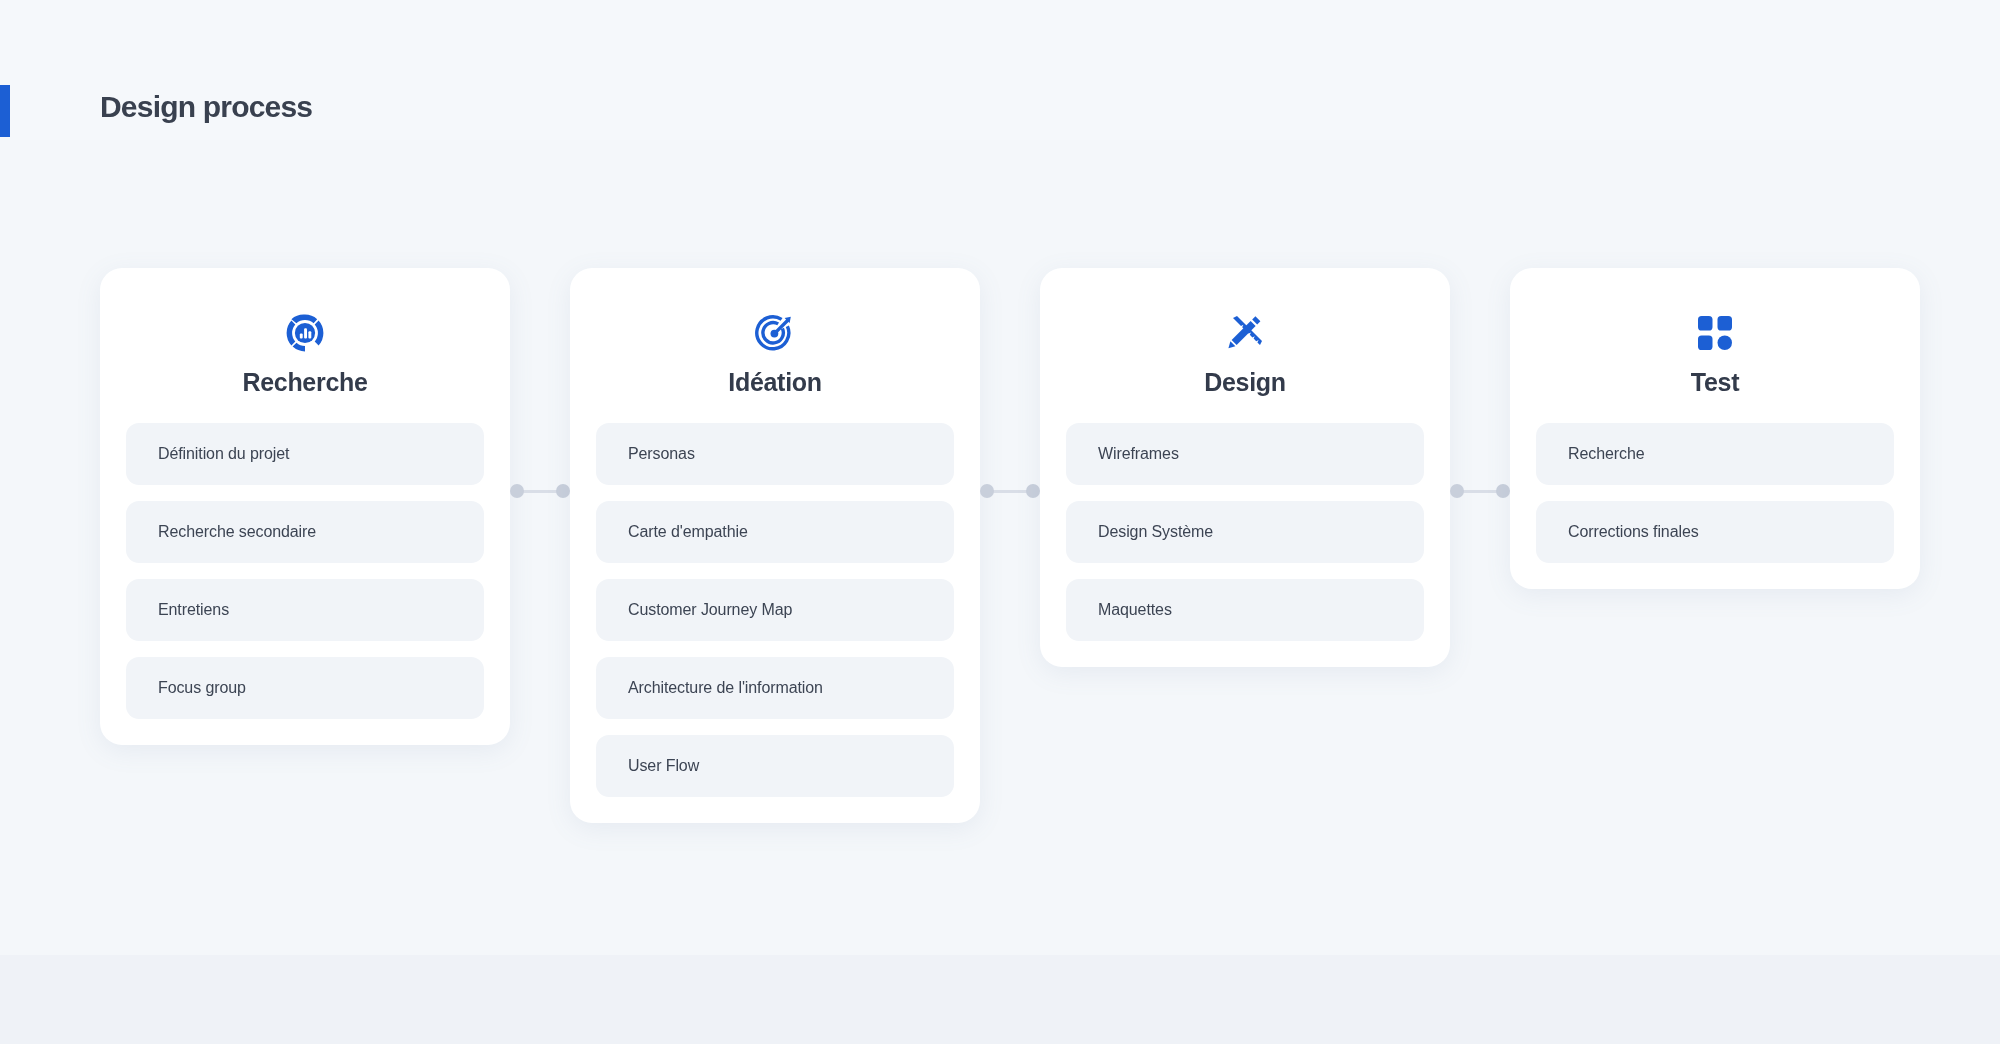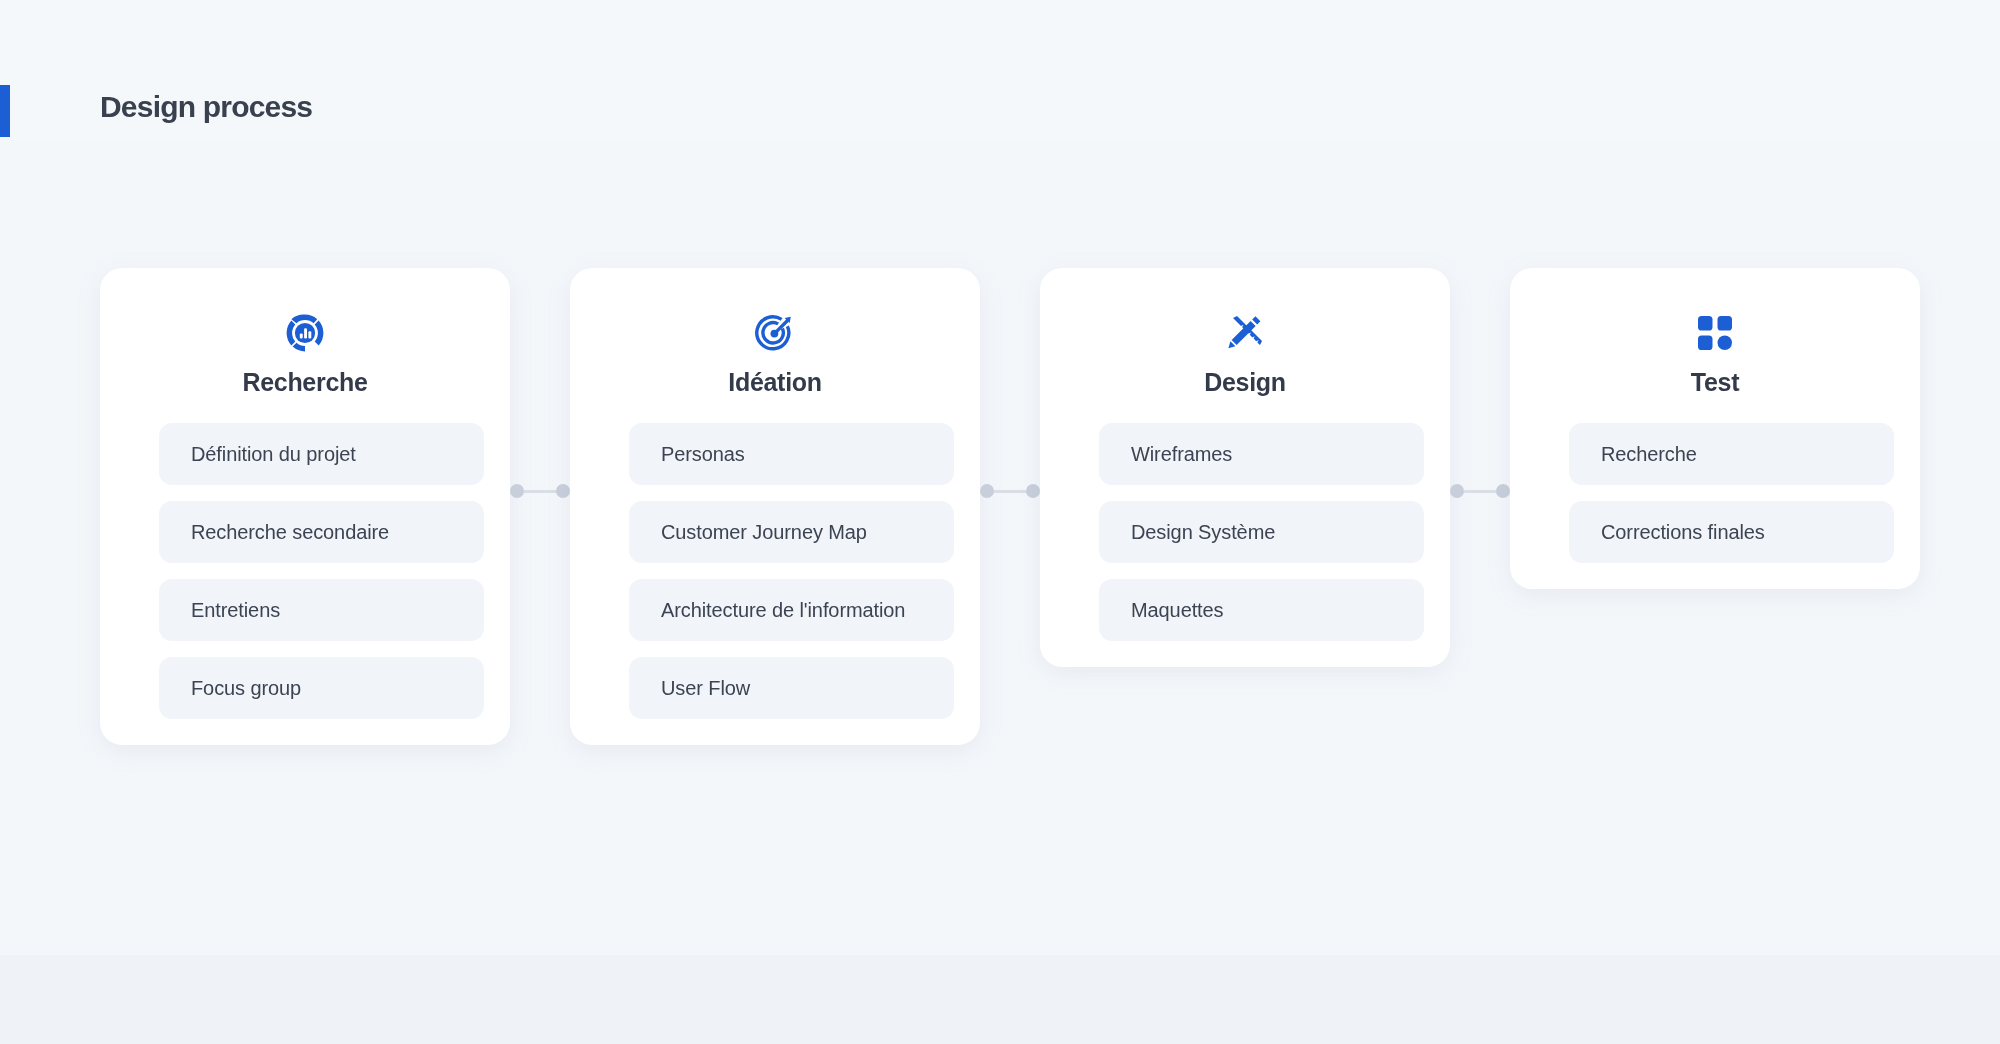--- a/index.html
+++ b/index.html
@@ -84,26 +84,25 @@
   }
 
   .item {
     height:62px;
     background:#f1f4f8;
     border-radius:13px;
     display:flex;
     align-items:center;
     padding:0 32px;
     margin-bottom:16px;
-    font-size:20px;
+    font-size:16px;
     color:#3c4453;
     letter-spacing:-0.1px;
     white-space:nowrap;
     overflow:hidden;
-    margin-left:33px;
   }
   .item:last-child { margin-bottom:0; }
 
   
   .connector {
     width:60px;
     height:14px;
     position:relative;
     margin-top:216px;
     flex:0 0 60px;
@@ -185,20 +184,21 @@
           </g>
           <circle cx="20.4" cy="21.6" r="3.9" fill="#1c5fd4"></circle>
           <g stroke="#1c5fd4" stroke-width="3.4" stroke-linecap="round">
             <path d="M20.4 21.6L34.3 7.7"></path>
           </g>
           <path d="M30.6 6.0l6.2-1.2-1.2 6.2-2.6-2.4z" fill="#1c5fd4"></path>
         </svg>
       </div>
       <div class="card-title">Idéation</div>
       <div class="item">Personas</div>
+      <div class="item">Carte d'empathie</div>
       <div class="item">Customer Journey Map</div>
       <div class="item">Architecture de l'information</div>
       <div class="item">User Flow</div>
     </div>
   </div>
 
   <div class="connector">
     <div class="line"></div>
     <div class="dot left"></div>
     <div class="dot right"></div>

